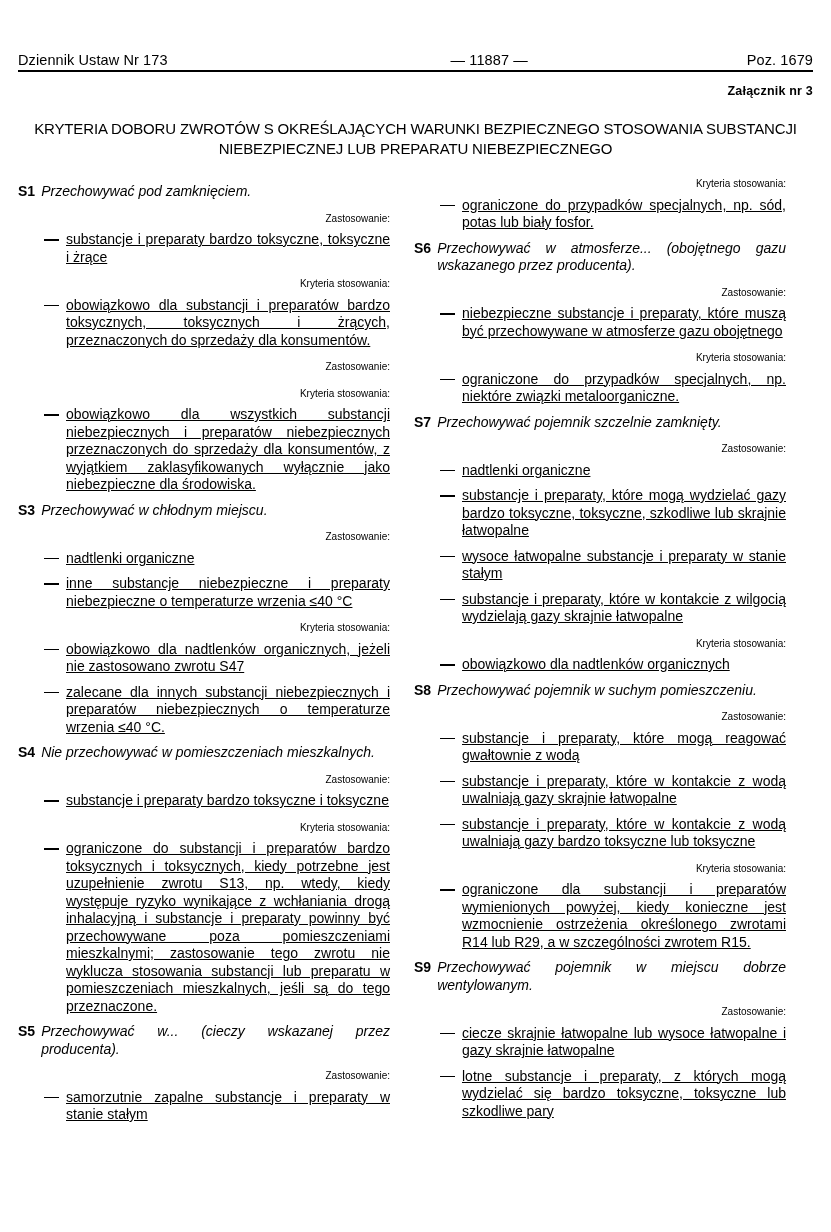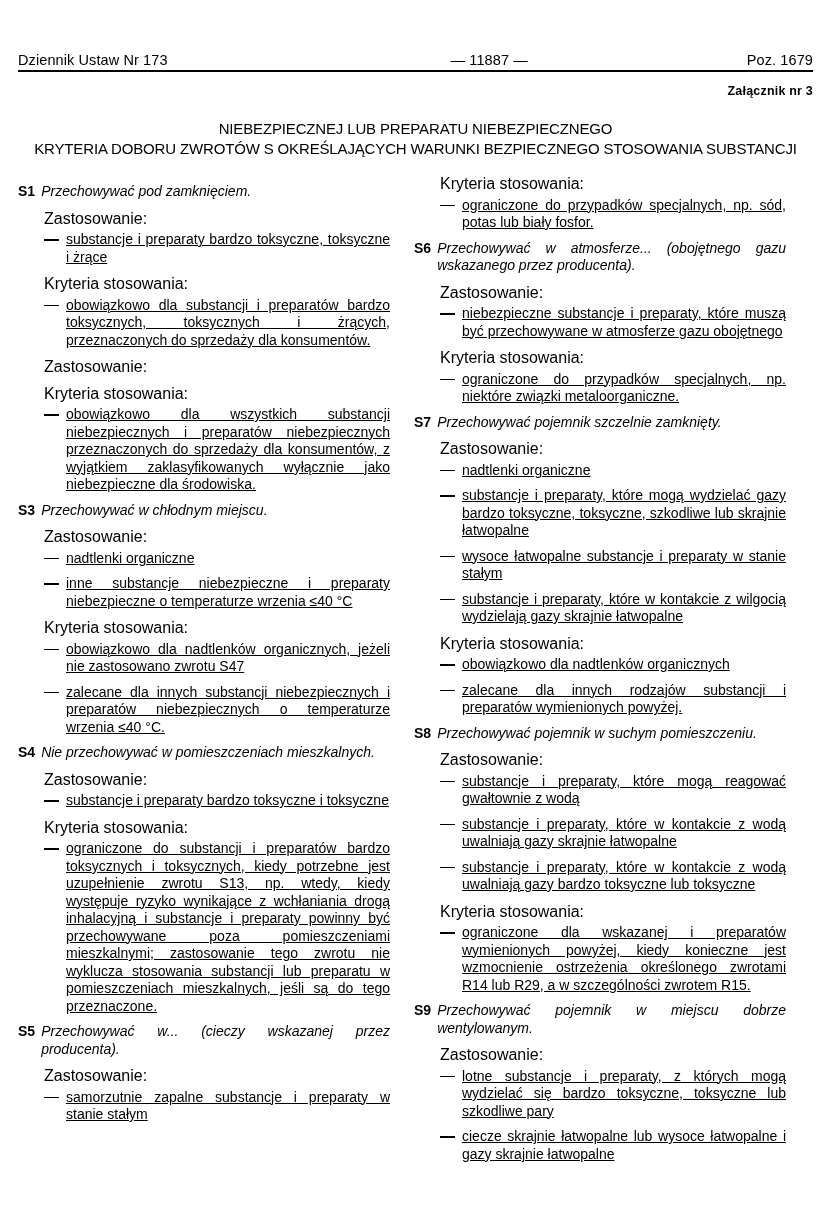--- a/index.html
+++ b/index.html
@@ -108,23 +108,24 @@
     white-space: nowrap;
   }
   .entry-phrase {
     font-style: italic;
     flex: 1 1 auto;
     text-align: justify;
     text-justify: inter-word;
   }
 
   .sub-head {
-    font-size: 16px;
+    font-size: 10px;
     line-height: 17.5px;
     margin: 9px 0 4px 26px;
+    text-align: right;
   }
 
   ul.bullets {
     list-style: none;
     margin: 0 0 0 26px;
     padding: 0;
     text-decoration: underline;
   }
   ul.bullets li {
     position: relative;
@@ -163,22 +164,22 @@
   <div class="running-head">
     <span class="rh-left">Dziennik Ustaw Nr 173</span>
     <span class="rh-center">— 11887 —</span>
     <span class="rh-right">Poz. 1679</span>
   </div>
   <div class="head-rule"></div>
 
   <div class="annex-label">Załącznik nr 3</div>
 
   <div class="doc-title">
+    <span class="tl">KRYTERIA DOBORU ZWROTÓW S OKREŚLAJĄCYCH WARUNKI BEZPIECZNEGO STOSOWANIA SUBSTANCJI</span>
     <span class="tl">NIEBEZPIECZNEJ LUB PREPARATU NIEBEZPIECZNEGO</span>
-    <span class="tl">KRYTERIA DOBORU ZWROTÓW S OKREŚLAJĄCYCH WARUNKI BEZPIECZNEGO STOSOWANIA SUBSTANCJI</span>
   </div>
 
   <div class="columns">
 
     <div class="col">
 
       <div class="entry">
         <div class="entry-head">
           <span class="entry-code">S1</span>
           <span class="entry-phrase">Przechowywać pod zamknięciem.</span>
@@ -278,48 +279,47 @@
         <div class="sub-head">Zastosowanie:</div>
         <ul class="bullets">
           <li><span class="dash"></span><span>nadtlenki organiczne</span></li>
           <li><span class="dash"></span><span>substancje i preparaty, które mogą wydzielać gazy bardzo toksyczne, toksyczne, szkodliwe lub skrajnie łatwopalne</span></li>
           <li><span class="dash"></span><span>wysoce łatwopalne substancje i preparaty w stanie stałym</span></li>
           <li><span class="dash"></span><span>substancje i preparaty, które w kontakcie z wilgocią wydzielają gazy skrajnie łatwopalne</span></li>
         </ul>
         <div class="sub-head">Kryteria stosowania:</div>
         <ul class="bullets">
           <li><span class="dash"></span><span>obowiązkowo dla nadtlenków organicznych</span></li>
-          <li><span class="dash"></span><span>zalecane dla innych rodzajów substancji i preparatów wymienionych powyżej.</span></li>
         </ul>
       </div>
 
       <div class="entry">
         <div class="entry-head">
           <span class="entry-code">S8</span>
           <span class="entry-phrase">Przechowywać pojemnik w suchym pomieszczeniu.</span>
         </div>
         <div class="sub-head">Zastosowanie:</div>
         <ul class="bullets">
           <li><span class="dash"></span><span>substancje i preparaty, które mogą reagować gwałtownie z wodą</span></li>
           <li><span class="dash"></span><span>substancje i preparaty, które w kontakcie z wodą uwalniają gazy skrajnie łatwopalne</span></li>
           <li><span class="dash"></span><span>substancje i preparaty, które w kontakcie z wodą uwalniają gazy bardzo toksyczne lub toksyczne</span></li>
         </ul>
         <div class="sub-head">Kryteria stosowania:</div>
         <ul class="bullets">
-          <li><span class="dash"></span><span>ograniczone dla wskazanej i preparatów wymienionych powyżej, kiedy konieczne jest wzmocnienie ostrzeżenia określonego zwrotami R14 lub R29, a w szczególności zwrotem R15.</span></li>
+          <li><span class="dash"></span><span>ograniczone dla substancji i preparatów wymienionych powyżej, kiedy konieczne jest wzmocnienie ostrzeżenia określonego zwrotami R14 lub R29, a w szczególności zwrotem R15.</span></li>
         </ul>
       </div>
 
       <div class="entry">
         <div class="entry-head">
           <span class="entry-code">S9</span>
           <span class="entry-phrase">Przechowywać pojemnik w miejscu dobrze wentylowanym.</span>
         </div>
         <div class="sub-head">Zastosowanie:</div>
         <ul class="bullets">
+          <li><span class="dash"></span><span>ciecze skrajnie łatwopalne lub wysoce łatwopalne i gazy skrajnie łatwopalne</span></li>
           <li><span class="dash"></span><span>lotne substancje i preparaty, z których mogą wydzielać się bardzo toksyczne, toksyczne lub szkodliwe pary</span></li>
-          <li><span class="dash"></span><span>ciecze skrajnie łatwopalne lub wysoce łatwopalne i gazy skrajnie łatwopalne</span></li>
         </ul>
       </div>
 
     </div>
   </div>
 </div>
 
 </body></html>

